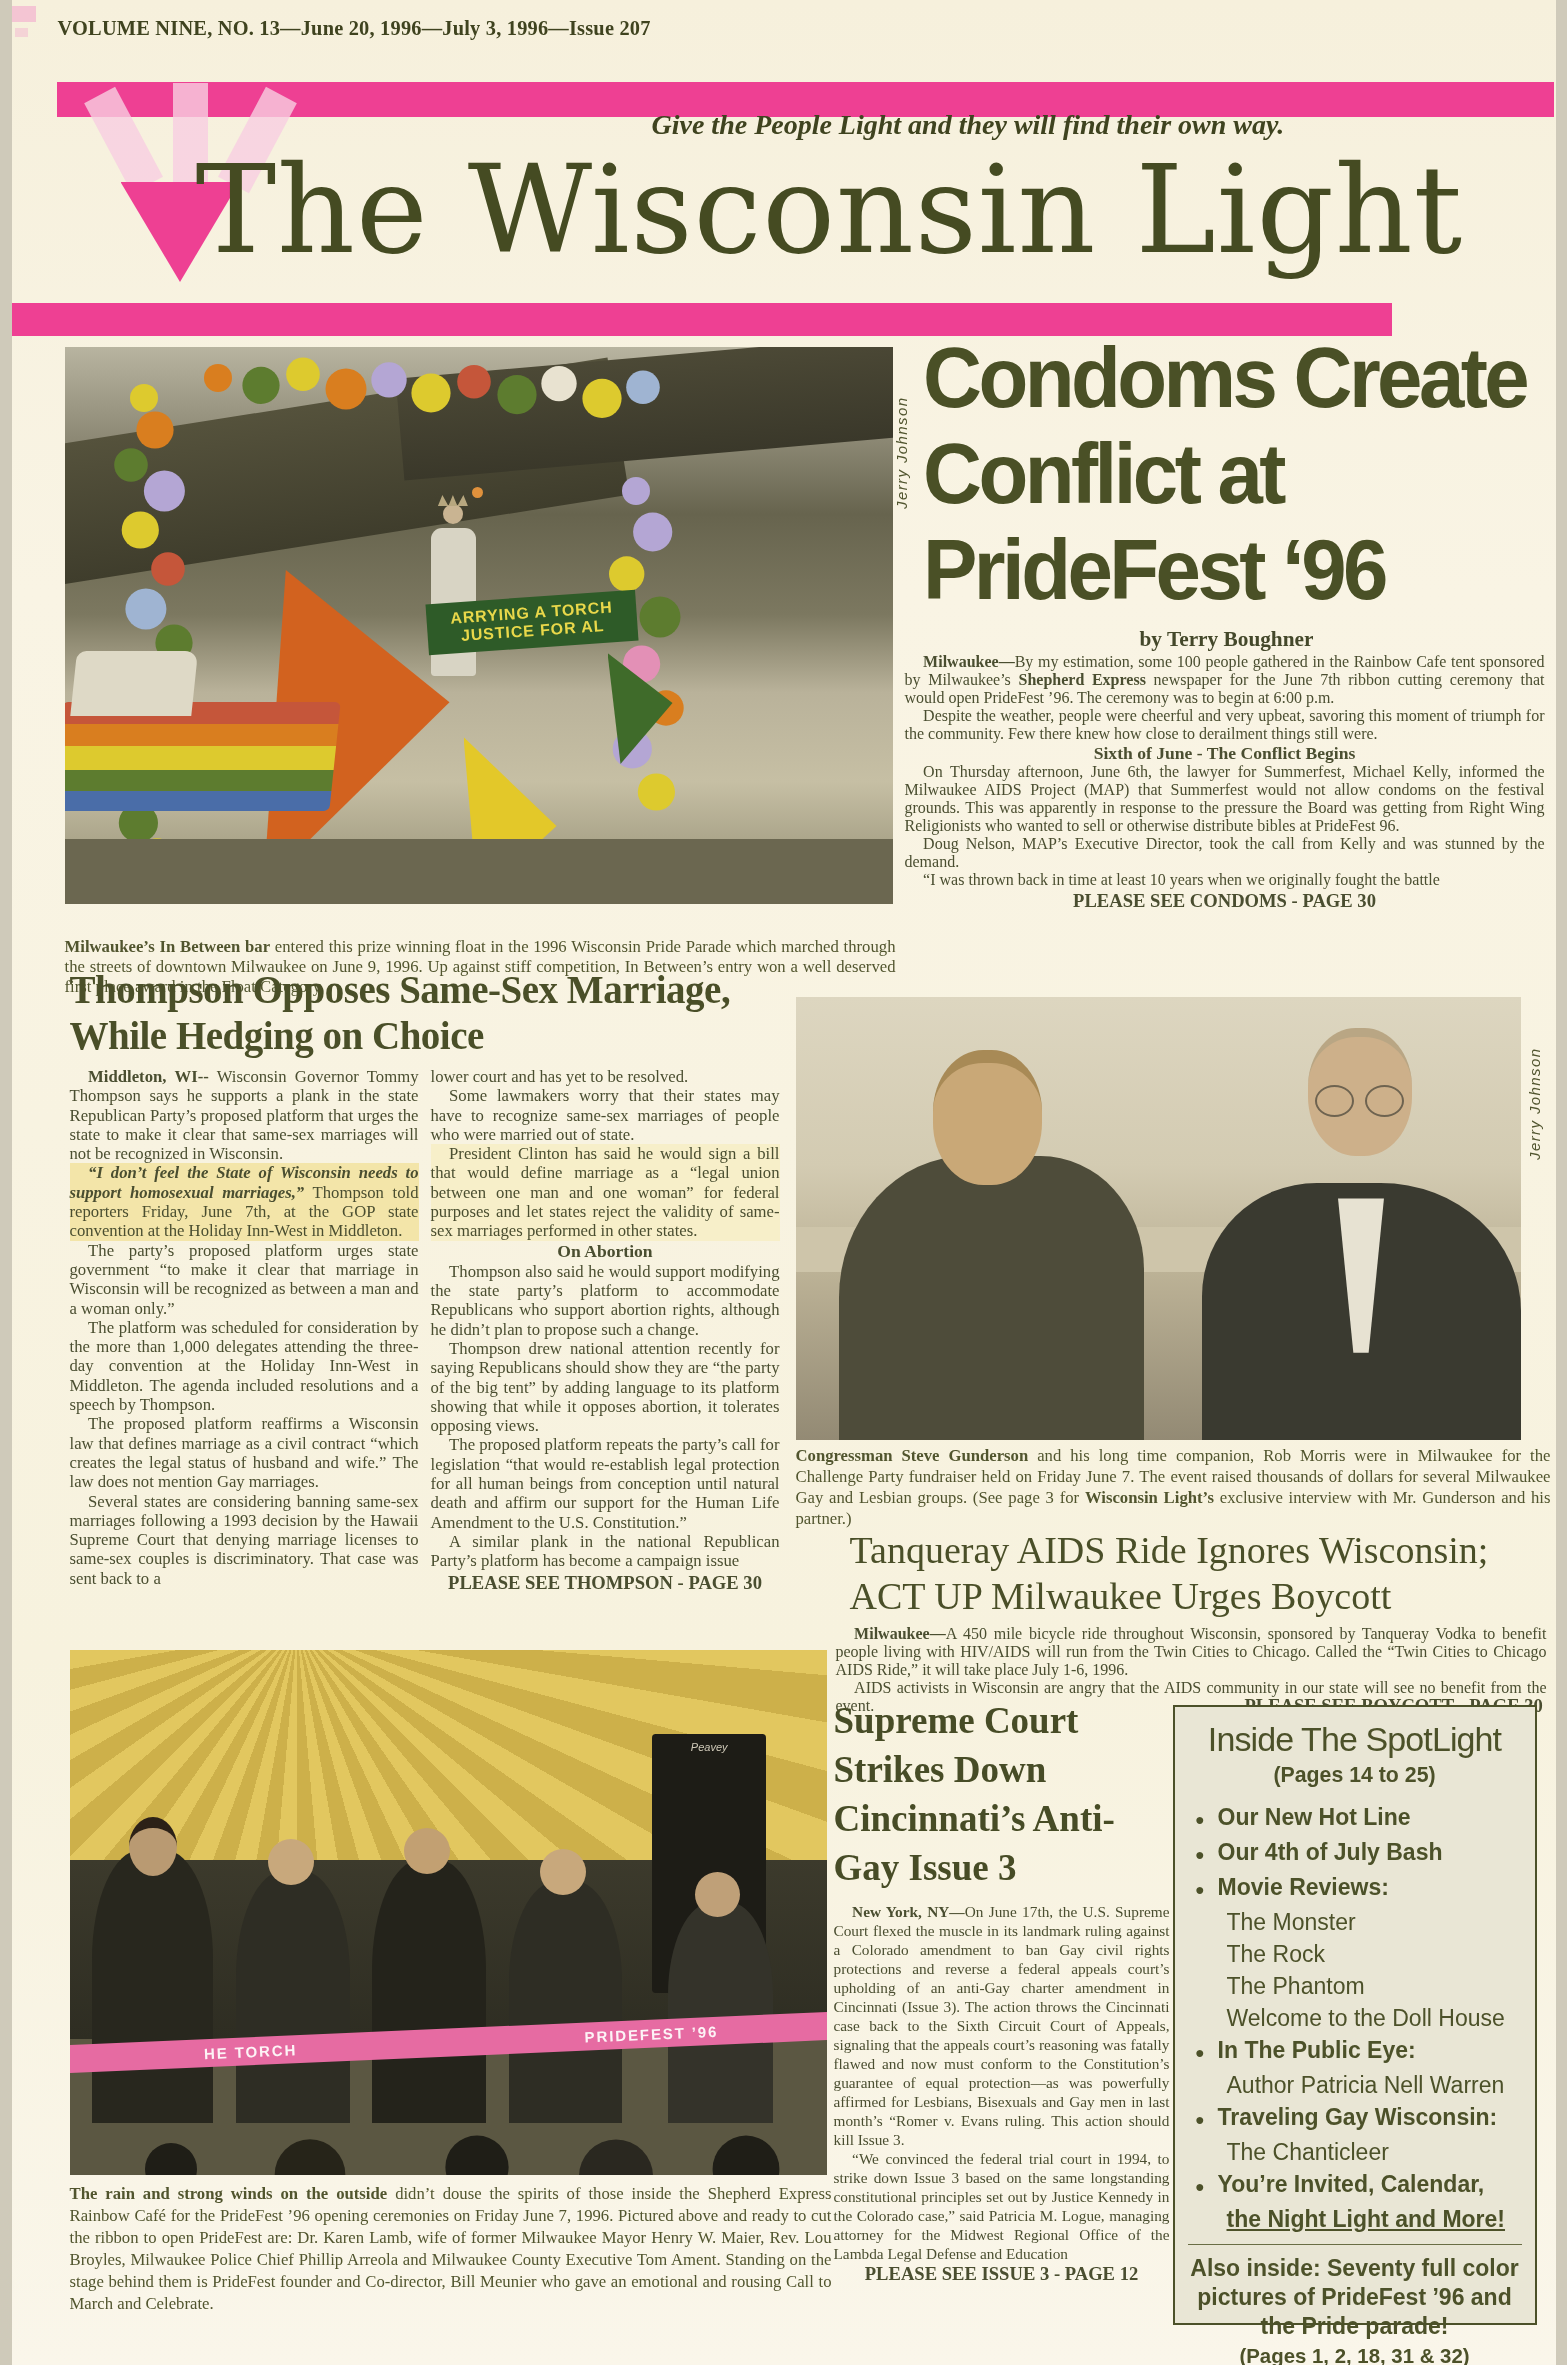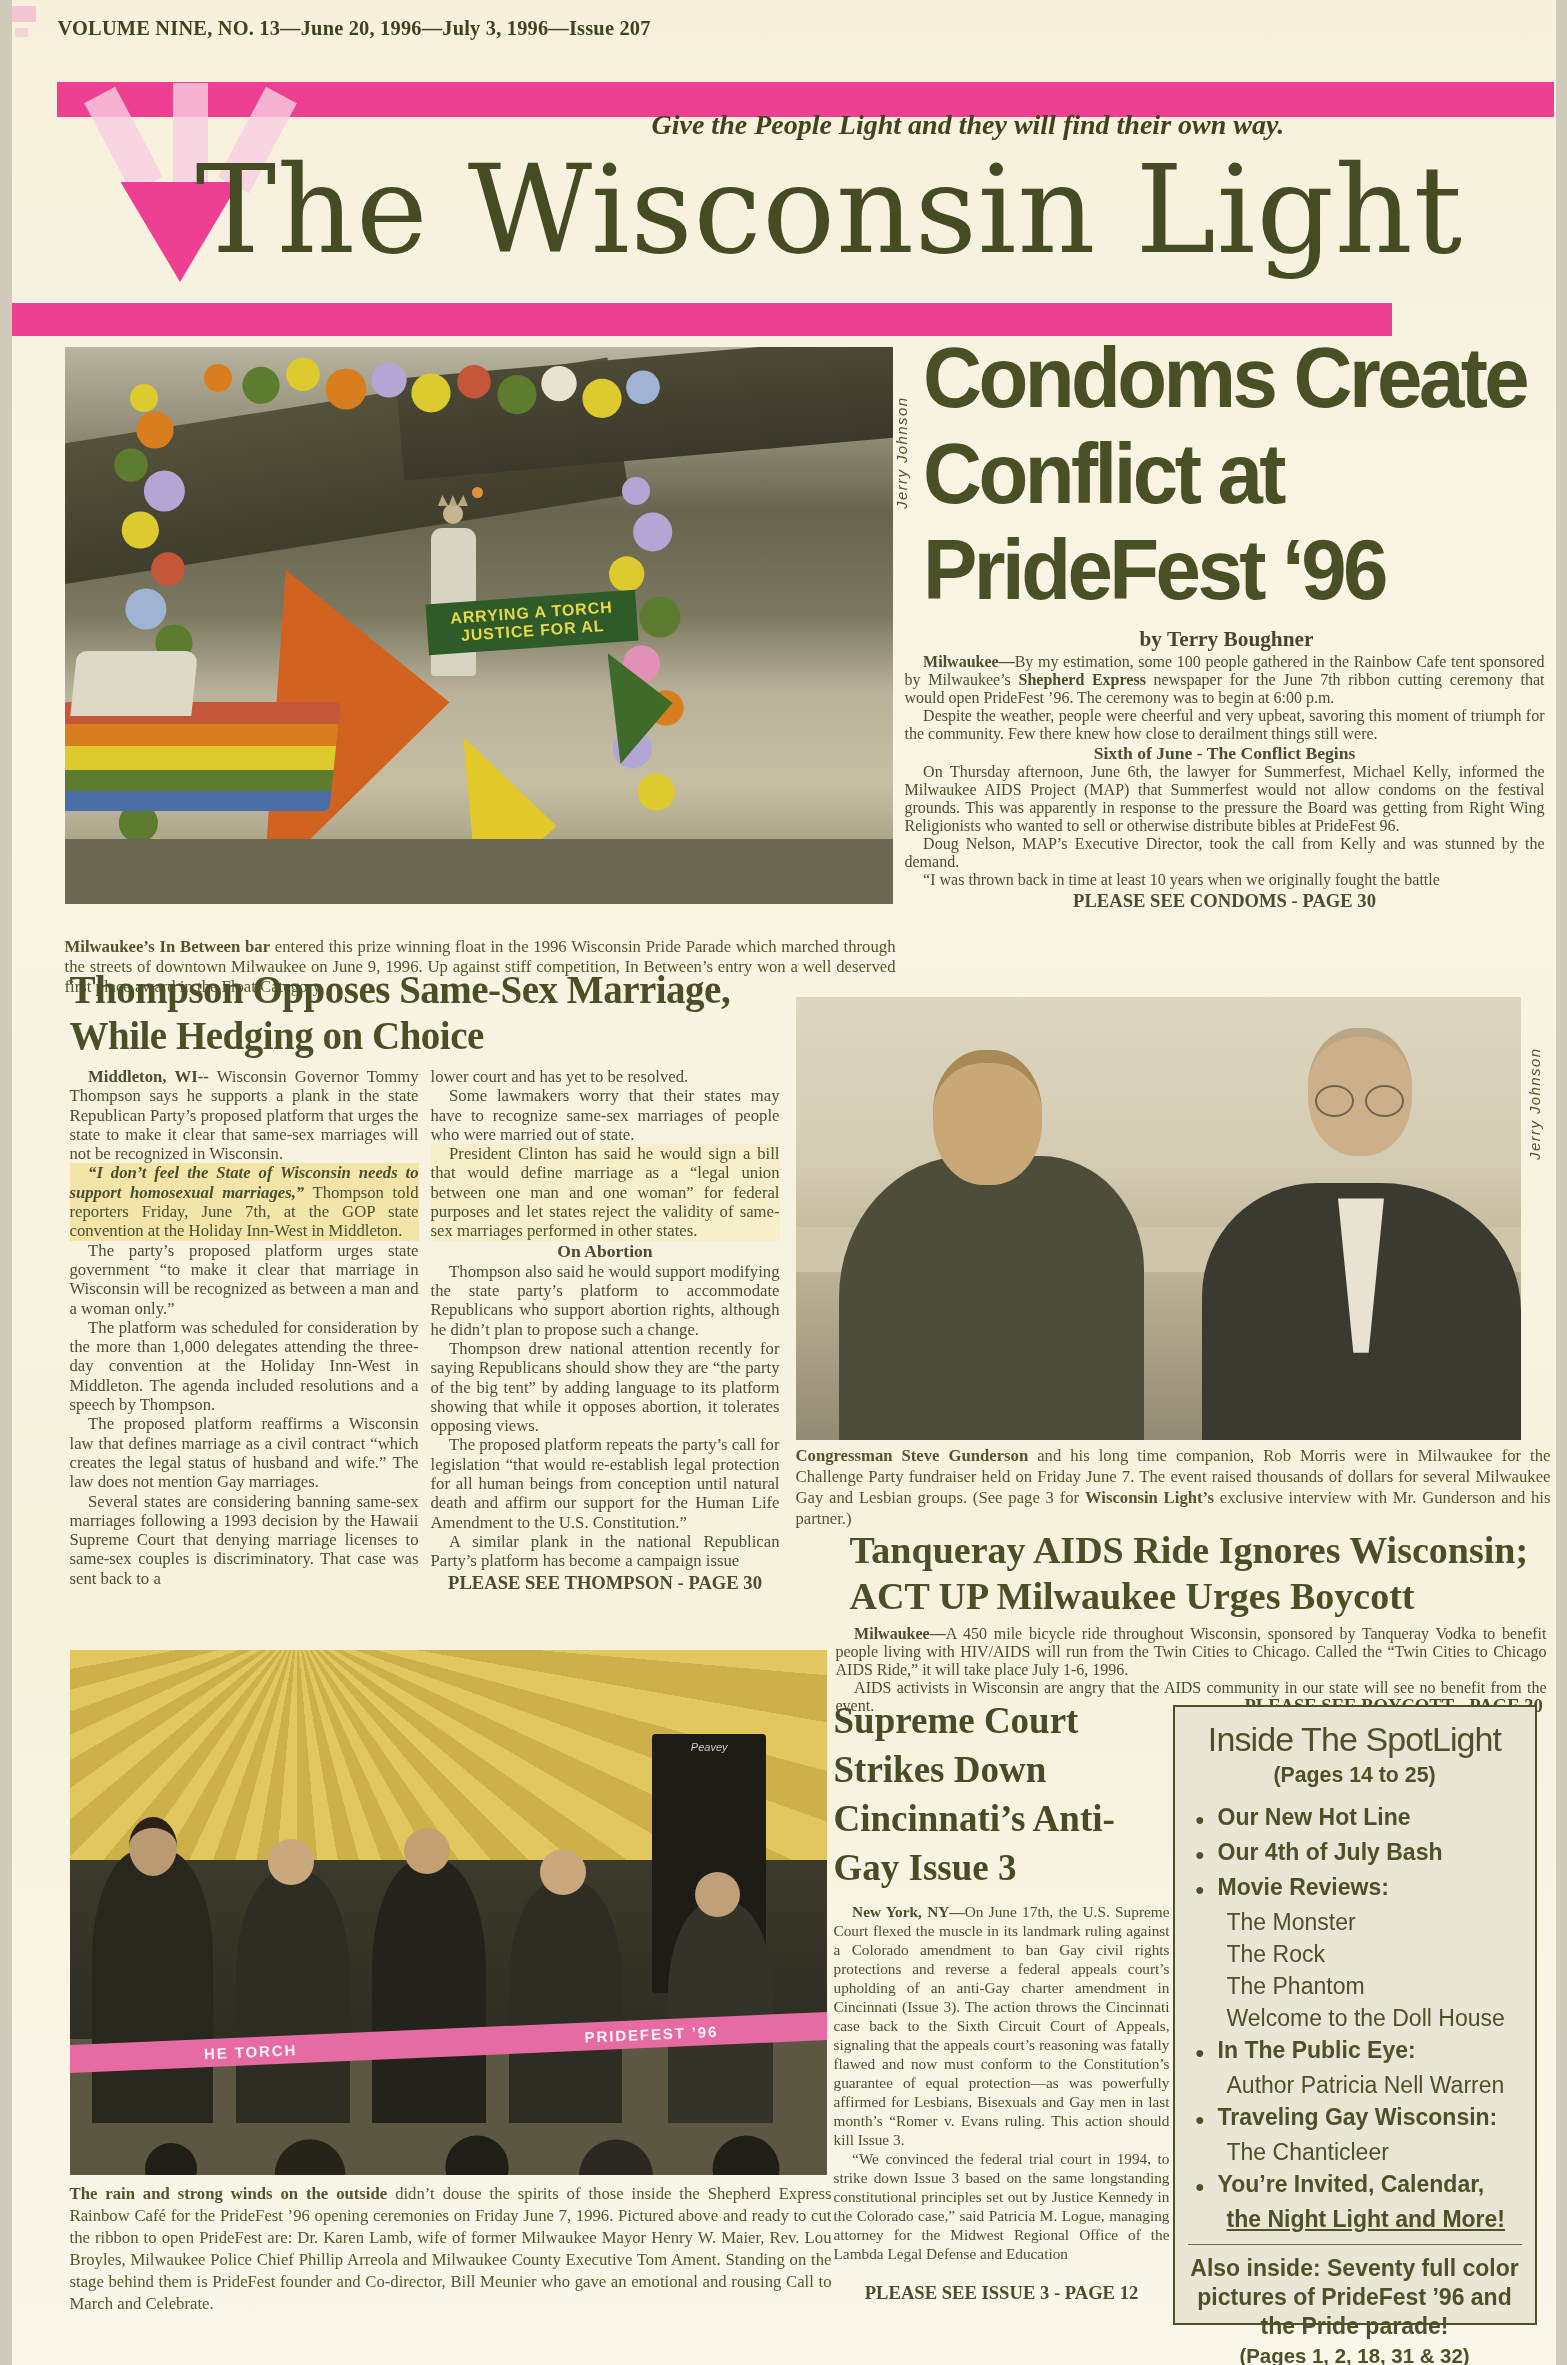--- a/index.html
+++ b/index.html
@@ -35,28 +35,28 @@
   .cap1{position:absolute;left:53px;top:913px;width:831px;margin-top:24px;}
   .cap2{position:absolute;left:784px;top:1445px;width:755px;line-height:21px;}
   .cap3{position:absolute;left:58px;top:2183px;width:762px;line-height:22px;}
   
   .hl2{position:absolute;left:58px;top:967px;width:742px;font-weight:bold;font-size:39px;line-height:46px;color:#4a4f28;letter-spacing:-0.5px;}
   .tcol{position:absolute;top:1067px;width:349px;font-size:16.7px;line-height:19.3px;text-align:justify;}
   .hlt{background:#f3e5a9;}
   .hlt2{background:#f7efc9;}
   .q{font-style:italic;font-weight:bold;}
   
-  .hl3{position:absolute;left:838px;top:1527px;width:714px;font-weight:bold;font-size:38px;line-height:46px;color:#4a4f28;}
+  .hl3{position:absolute;left:838px;top:1527px;width:714px;font-weight:normal;font-size:38px;line-height:46px;color:#4a4f28;}
   .body3{position:absolute;left:824px;top:1625px;width:711px;font-size:16px;line-height:18px;text-align:justify;}
   .contR{text-align:right;font-weight:bold;font-size:18.6px;text-indent:0;margin-top:-17.6px;padding-right:3.7px;}
   
   .hl4{position:absolute;left:822px;top:1696px;width:338px;font-weight:bold;font-size:37px;line-height:49px;color:#474c26;}
   .hl4 span{display:block;}
   .body4{position:absolute;left:822px;top:1902px;width:336px;font-size:15.3px;line-height:19px;text-align:justify;}
-  .body4 .cont{margin-top:20px;}
+  .body4 .cont{margin-top:1px;}
   
   .spot{position:absolute;left:1161px;top:1705px;width:364px;height:620px;box-sizing:border-box;
         border:2.8px solid #4c5129;background:#e9e6d5;padding:13px 13px 9.3px;
         font-family:"Liberation Sans",sans-serif;color:#4c5129;}
   .sp-title{font-size:34px;text-align:center;letter-spacing:-0.9px;font-weight:500;}
   .sp-pages{font-size:21.3px;text-align:center;font-weight:bold;margin-top:3.7px;}
   .sp-list{margin-top:13px;}
   .sp-item{display:flex;align-items:baseline;font-weight:bold;font-size:23px;line-height:32px;}
   .sp-bullet{font-size:16px;margin:0 13px 0 7.4px;flex:none;}
   .sp-sub{margin-left:39px;font-size:23px;line-height:32px;}

